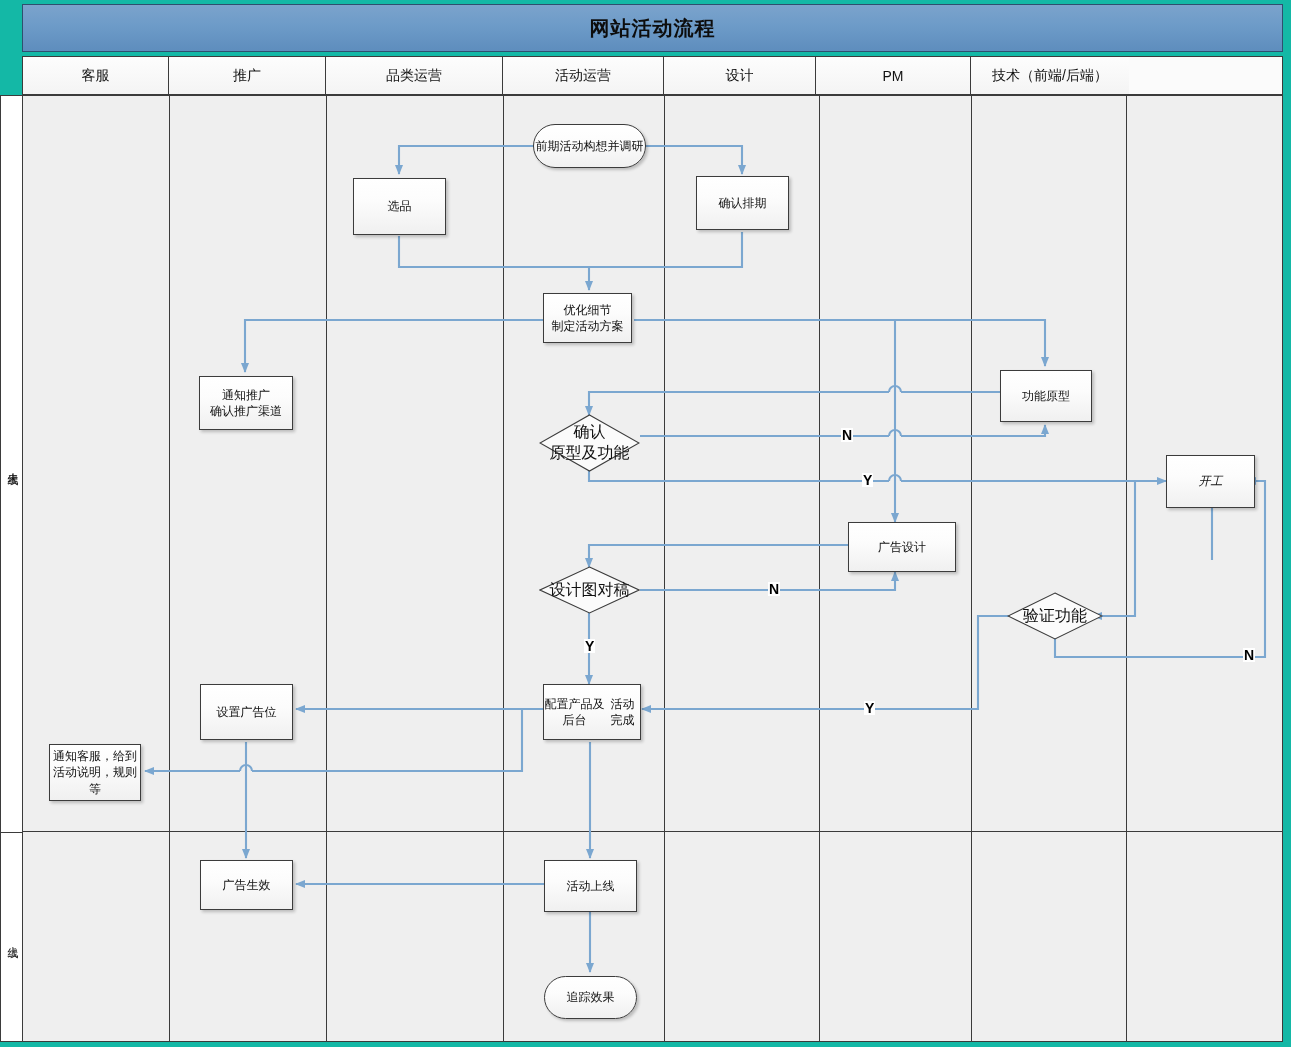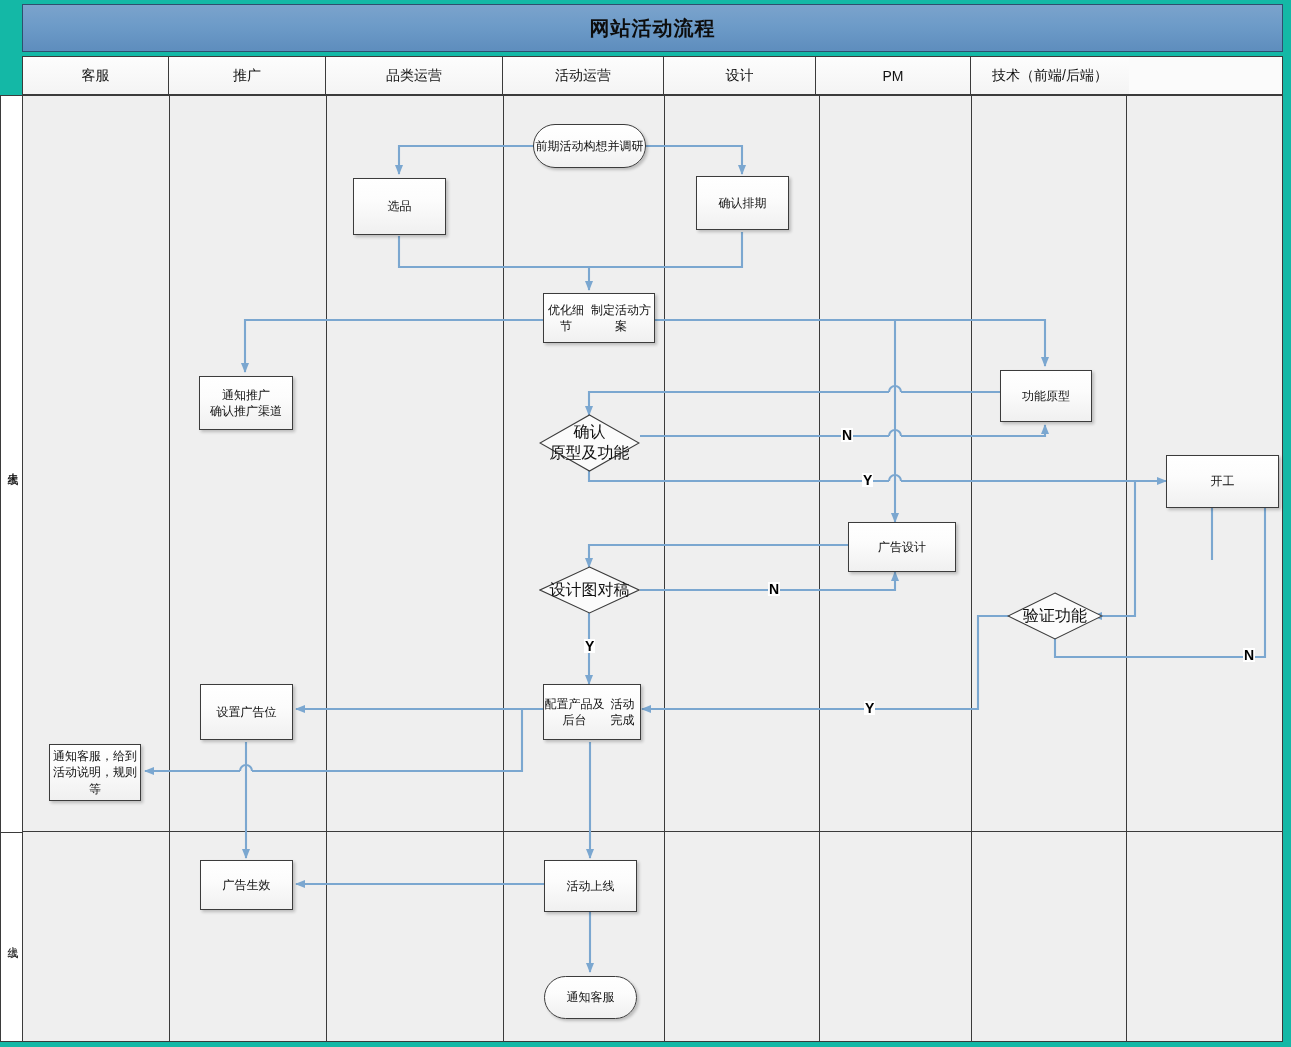--- a/index.html
+++ b/index.html
@@ -199,21 +199,21 @@
   </div>
 
   <div class="node" style="left:353px;top:178px;width:93px;height:57px;">
     <span>选品</span>
   </div>
 
   <div class="node" style="left:696px;top:176px;width:93px;height:54px;">
     <span>确认排期</span>
   </div>
 
-  <div class="node" style="left:543px;top:293px;width:112px;height:50px;flex-direction:row;">
+  <div class="node" style="left:543px;top:293px;width:89px;height:50px;flex-direction:column;">
     <span>优化细节</span>
     <span>制定活动方案</span>
   </div>
 
   <div class="node" style="left:199px;top:376px;width:94px;height:54px;flex-direction:column;">
     <span>通知推广</span>
     <span>确认推广渠道</span>
   </div>
 
   <div class="node" style="left:1000px;top:370px;width:92px;height:52px;">
@@ -223,21 +223,21 @@
   <div class="node diamond" style="left:539px;top:414px;width:101px;height:58px;">
     <svg class="diamond-shape" viewBox="0 0 101 58" preserveAspectRatio="none">
       <polygon points="50.5,1 100,29 50.5,57 1,29" fill="#fbfbfb" stroke="#3c3c3c" stroke-width="1.1"></polygon>
     </svg>
     <div class="diamond-txt">
       <div>确认</div>
       <div>原型及功能</div>
     </div>
   </div>
 
-  <div class="node" style="left:1166px;top:455px;width:113px;height:53px;">
+  <div class="node" style="left:1166px;top:455px;width:89px;height:53px;font-style:italic;">
     <span>开工</span>
   </div>
 
   <div class="node" style="left:848px;top:522px;width:108px;height:50px;">
     <span>广告设计</span>
   </div>
 
   <div class="node diamond" style="left:539px;top:566px;width:101px;height:48px;">
     <svg class="diamond-shape" viewBox="0 0 101 48" preserveAspectRatio="none">
       <polygon points="50.5,1 100,24 50.5,47 1,24" fill="#fbfbfb" stroke="#3c3c3c" stroke-width="1.1"></polygon>
@@ -272,21 +272,21 @@
 
   <div class="node" style="left:200px;top:860px;width:93px;height:50px;">
     <span>广告生效</span>
   </div>
 
   <div class="node" style="left:544px;top:860px;width:93px;height:52px;">
     <span>活动上线</span>
   </div>
 
   <div class="node term" style="left:544px;top:976px;width:93px;height:43px;">
-    <span>通知客服</span>
+    <span>追踪效果</span>
   </div>
 
   <span class="lbl" style="left:841px;top:428px;">N</span>
   <span class="lbl" style="left:862px;top:473px;">Y</span>
   <span class="lbl" style="left:768px;top:582px;">N</span>
   <span class="lbl" style="left:584px;top:639px;">Y</span>
   <span class="lbl" style="left:1243px;top:648px;">N</span>
   <span class="lbl" style="left:864px;top:701px;">Y</span>
 
 </div>

